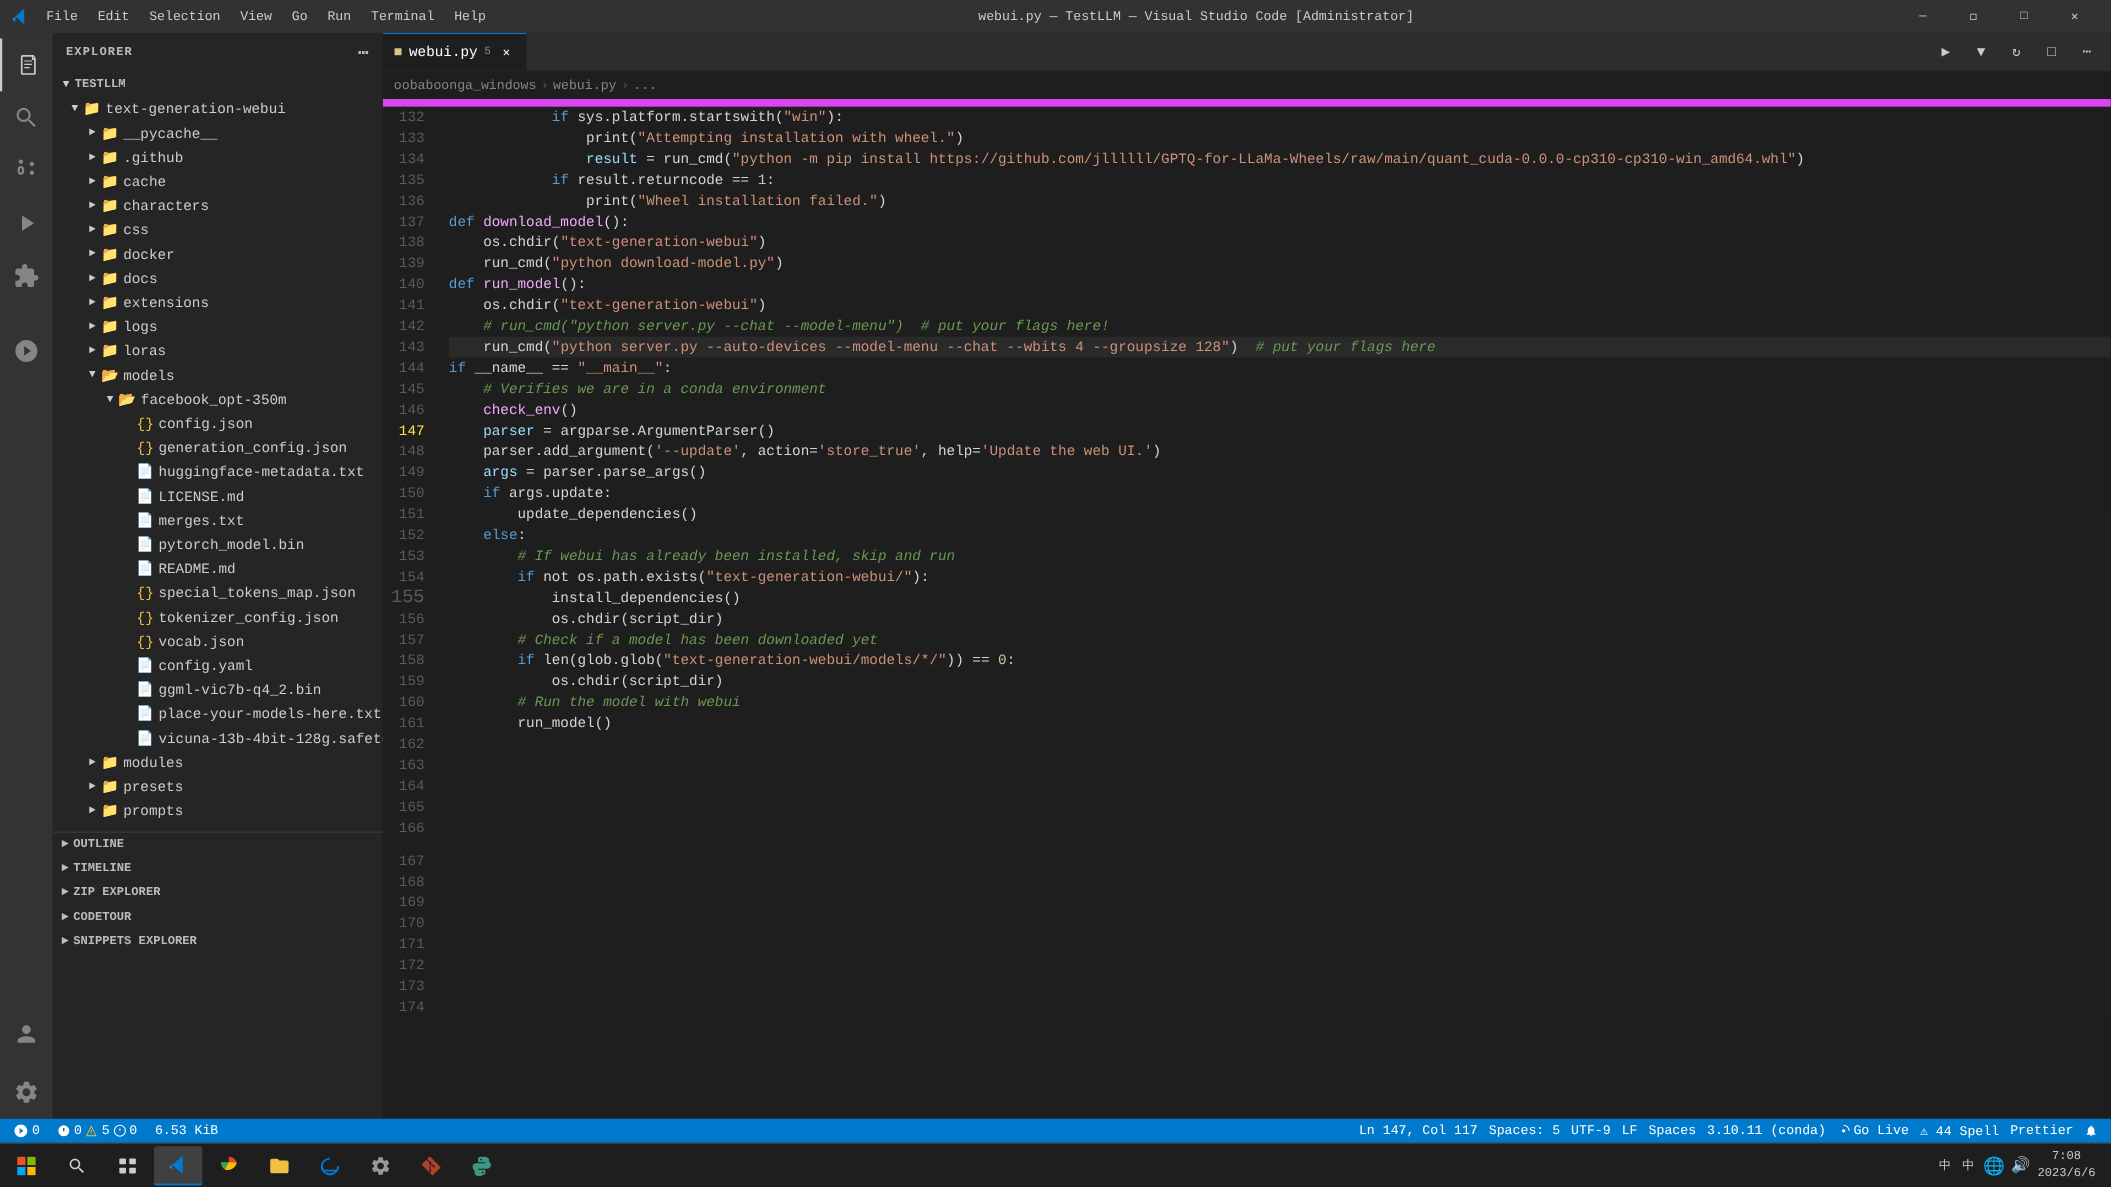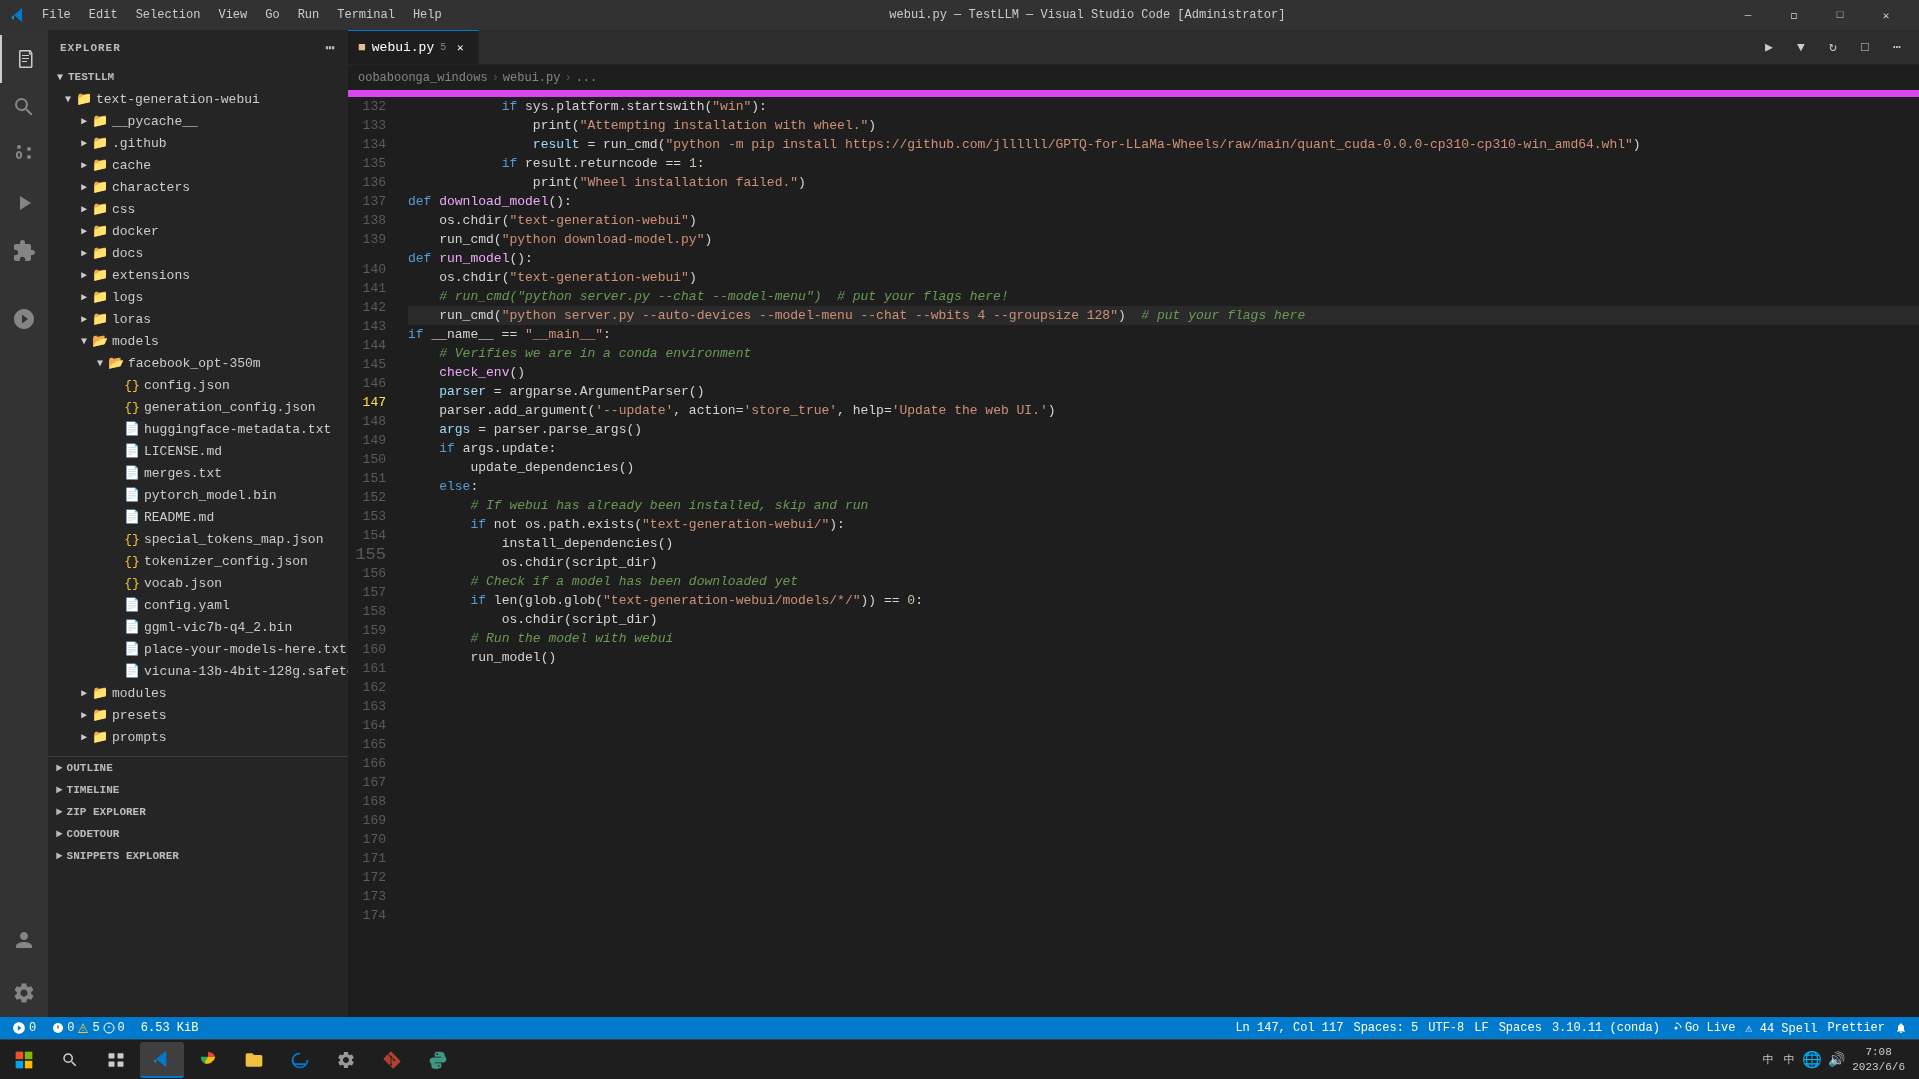--- a/index.html
+++ b/index.html
@@ -382,21 +382,21 @@
     <div class="editor-content">
       <div class="line-num-col" id="line-numbers-col">
           <div style="line-height: 19px; font-size: 13px;">132</div>
           <div style="line-height: 19px; font-size: 13px;">133</div>
           <div style="line-height: 19px; font-size: 13px;">134</div>
           <div style="line-height: 19px; font-size: 13px;">135</div>
           <div style="line-height: 19px; font-size: 13px;">136</div>
           <div style="line-height: 19px; font-size: 13px;">137</div>
           <div style="line-height: 19px; font-size: 13px;">138</div>
           <div style="line-height: 19px; font-size: 13px;">139</div>
-          <div style="line-height: 19px; font-size: 13px; margin-top: 11px;">140</div>
+          <div style="line-height: 19px; font-size: 13px;">140</div>
           <div style="line-height: 19px; font-size: 13px;">141</div>
           <div style="line-height: 19px; font-size: 13px;">142</div>
           <div style="line-height: 19px; font-size: 13px;">143</div>
           <div style="line-height: 19px; font-size: 13px;">144</div>
           <div style="line-height: 19px; font-size: 13px;">145</div>
           <div style="line-height: 19px; font-size: 13px;">146</div>
           <div style="line-height: 19px; font-size: 13px; color: #fde047;">147</div>
           <div style="line-height: 19px; font-size: 13px;">148</div>
           <div style="line-height: 19px; font-size: 13px;">149</div>
           <div style="line-height: 19px; font-size: 13px;">150</div>
@@ -409,21 +409,21 @@
           <div style="line-height: 19px; font-size: 13px;">157</div>
           <div style="line-height: 19px; font-size: 13px;">158</div>
           <div style="line-height: 19px; font-size: 13px;">159</div>
           <div style="line-height: 19px; font-size: 13px;">160</div>
           <div style="line-height: 19px; font-size: 13px;">161</div>
           <div style="line-height: 19px; font-size: 13px;">162</div>
           <div style="line-height: 19px; font-size: 13px;">163</div>
           <div style="line-height: 19px; font-size: 13px;">164</div>
           <div style="line-height: 19px; font-size: 13px;">165</div>
           <div style="line-height: 19px; font-size: 13px;">166</div>
-          <div style="line-height: 19px; font-size: 13px;">167</div>
+          <div style="line-height: 19px; font-size: 13px; margin-top: 11px;">167</div>
           <div style="line-height: 19px; font-size: 13px;">168</div>
           <div style="line-height: 19px; font-size: 13px;">169</div>
           <div style="line-height: 19px; font-size: 13px;">170</div>
           <div style="line-height: 19px; font-size: 13px;">171</div>
           <div style="line-height: 19px; font-size: 13px;">172</div>
           <div style="line-height: 19px; font-size: 13px;">173</div>
           <div style="line-height: 19px; font-size: 13px;">174</div>
         </div>
       <div class="code-area" id="code-area">
           <div class="code-line"><span class="plain">            </span><span class="kw">if</span><span class="plain"> sys.platform.startswith(</span><span class="str">"win"</span><span class="plain">):</span></div>
@@ -500,21 +500,21 @@
     <span>6.53 KiB</span>
   </div>
   <div class="status-right">
     <div class="status-item">
         <span>Ln 147, Col 117</span>
       </div>
     <div class="status-item">
         <span>Spaces: 5</span>
       </div>
     <div class="status-item">
-        <span>UTF-8</span>
+        <span>UTF-9</span>
       </div>
     <div class="status-item">
         <span>LF</span>
       </div>
     <div class="status-item">
         <span>Spaces</span>
       </div>
     <div class="status-item">
         <span>3.10.11 (conda)</span>
       </div>

